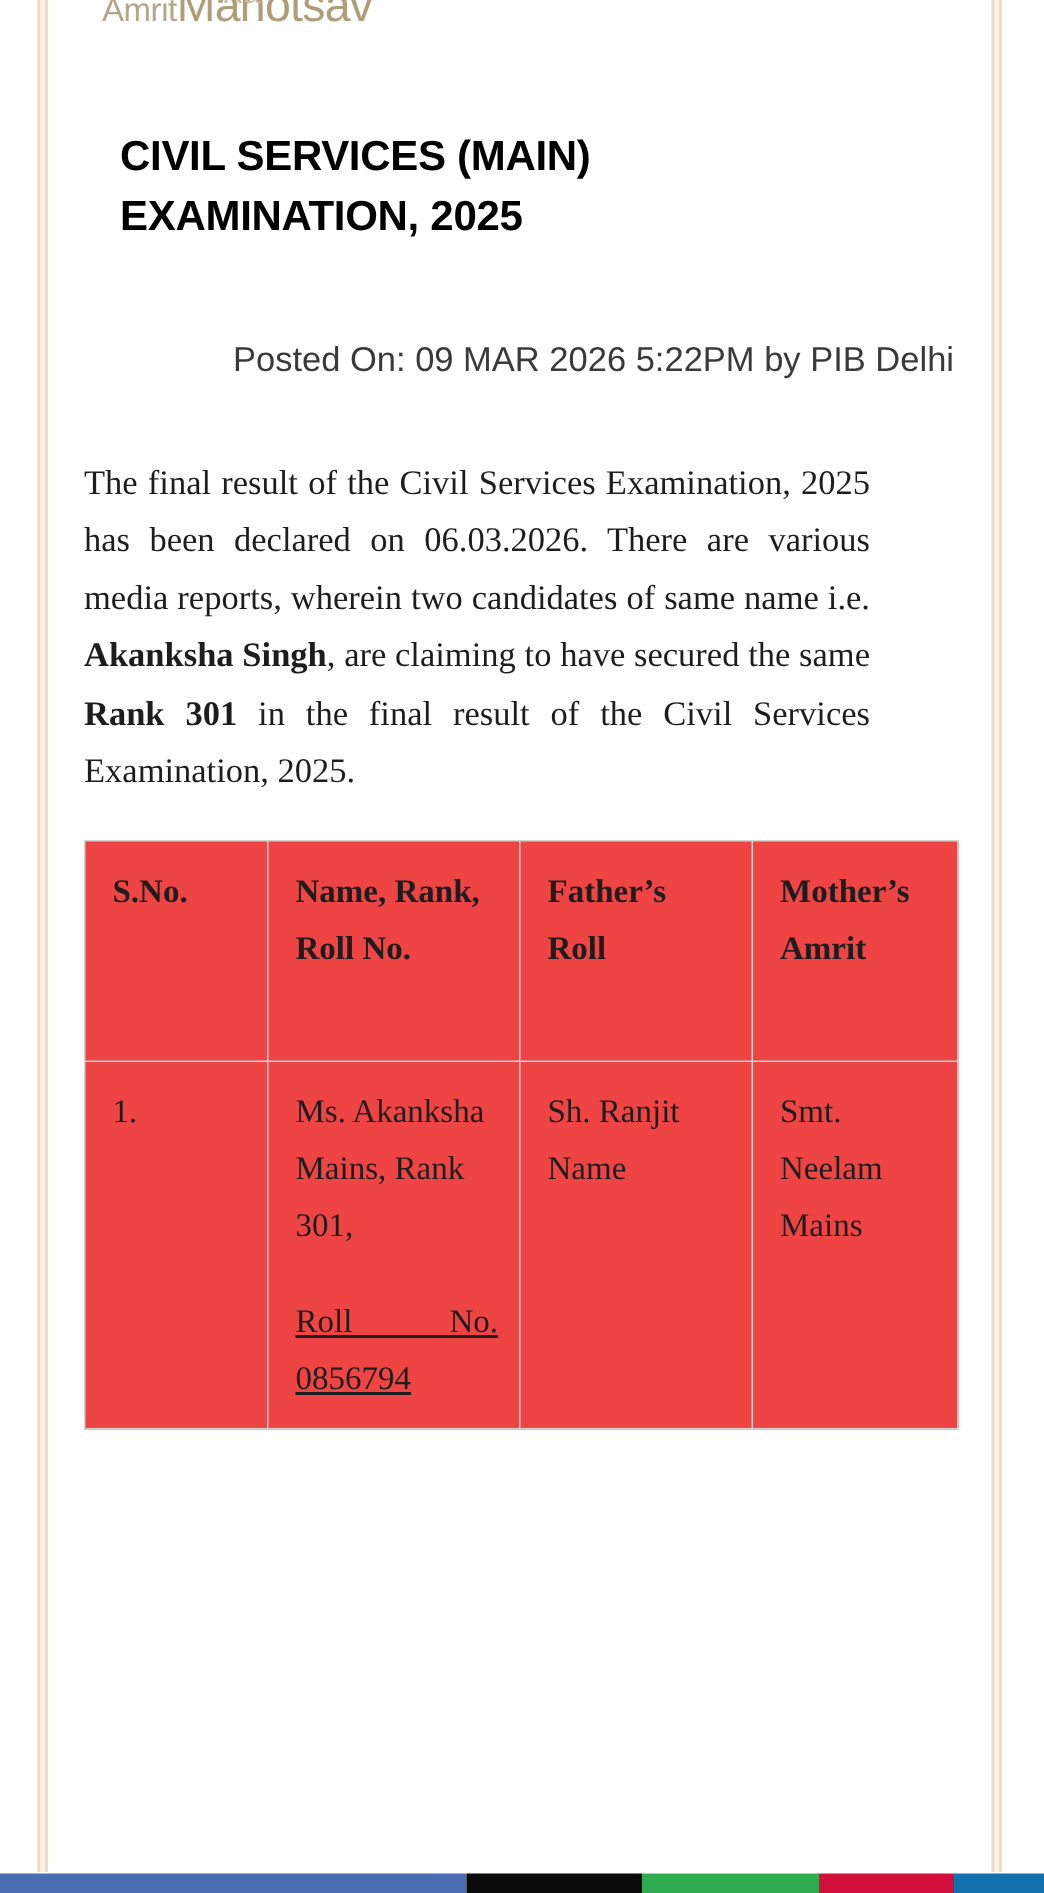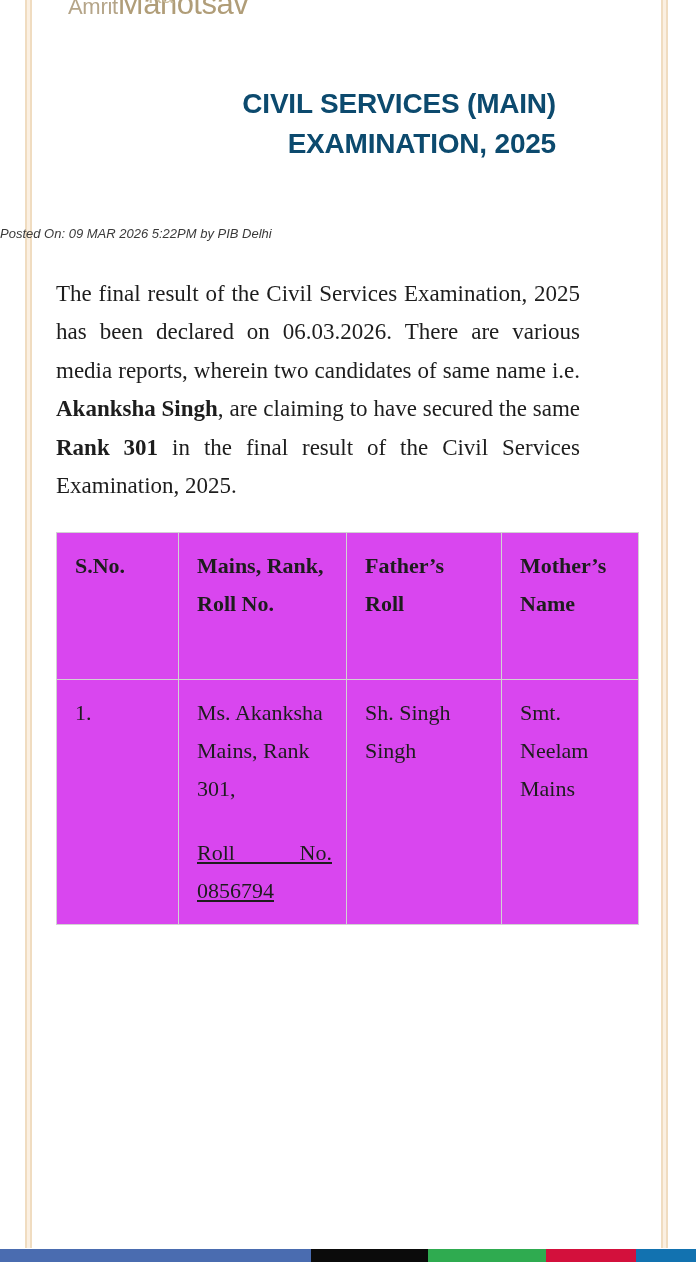--- a/index.html
+++ b/index.html
@@ -76,60 +76,59 @@
   }
   .logo .mahotsav {
     font-size: 31px;
     letter-spacing: -0.5px;
     color: #b09d78;
   }
 
   h1.title {
     margin: 40px 0 0 0;
     padding: 0 80px;
-    text-align: right;
+    text-align: left;
     font-family: "Liberation Sans", "DejaVu Sans", sans-serif;
     font-size: 28px;
     line-height: 1.42;
     font-weight: bold;
-    color: #0c4a6e;
+    color: #000000;
     letter-spacing: -0.2px;
   }
 
   .posted {
     margin: 62px 0 0 0;
-    text-align: left;
+    text-align: right;
     font-family: "Liberation Sans", "DejaVu Sans", sans-serif;
-    font-size: 13px;
+    font-size: 23px;
     color: #3a3a3a;
-    font-style: italic;
   }
 
   .body-col {
-    margin-top: 34px;
+    margin-top: 50px;
     padding: 0 56px 4px 56px;
   }
 
   p.para {
     margin: 0 0 26px 0;
     text-align: justify;
     text-justify: inter-word;
     font-size: 23px;
     line-height: 38.5px;
     color: #1d1d1d;
   }
   p.para b { font-weight: bold; }
 
   
   table.detail {
     margin-top: 4px;
     width: 582px;
     border-collapse: collapse;
     table-layout: fixed;
-    background: #d946ef;
+    background: #ef4444;
   }
   table.detail td {
     border: 1px solid #d2d2d2;
     vertical-align: top;
     padding: 14px 14px 14px 18px;
     font-size: 22px;
     line-height: 38px;
     color: #1d1d1d;
   }
   table.detail tr.head td {
@@ -191,31 +190,31 @@
     <table class="detail">
       <colgroup>
         <col class="c1">
           <col class="c2">
           <col class="c3">
           <col class="c4">
       </colgroup>
       <tbody>
         <tr class="head">
           <td>S.No.</td>
-          <td>Mains, Rank, Roll No.</td>
+          <td>Name, Rank, Roll No.</td>
           <td>Father’s Roll</td>
-          <td>Mother’s Name</td>
+          <td>Mother’s Amrit</td>
         </tr>
         <tr>
           <td>1.</td>
           <td>
             <span class="cell-block">Ms. Akanksha Mains, Rank 301,</span>
             <span class="cell-block jtext">Roll No. 0856794</span>
           </td>
-          <td>Sh. Singh Singh</td>
+          <td>Sh. Ranjit Name</td>
           <td>Smt. Neelam Mains</td>
         </tr>
       </tbody>
     </table>
 
   </div>
 </div>
 
 <div class="bottom-strip">
     <span style="background: rgb(74, 108, 176); width: 311px;"></span>

